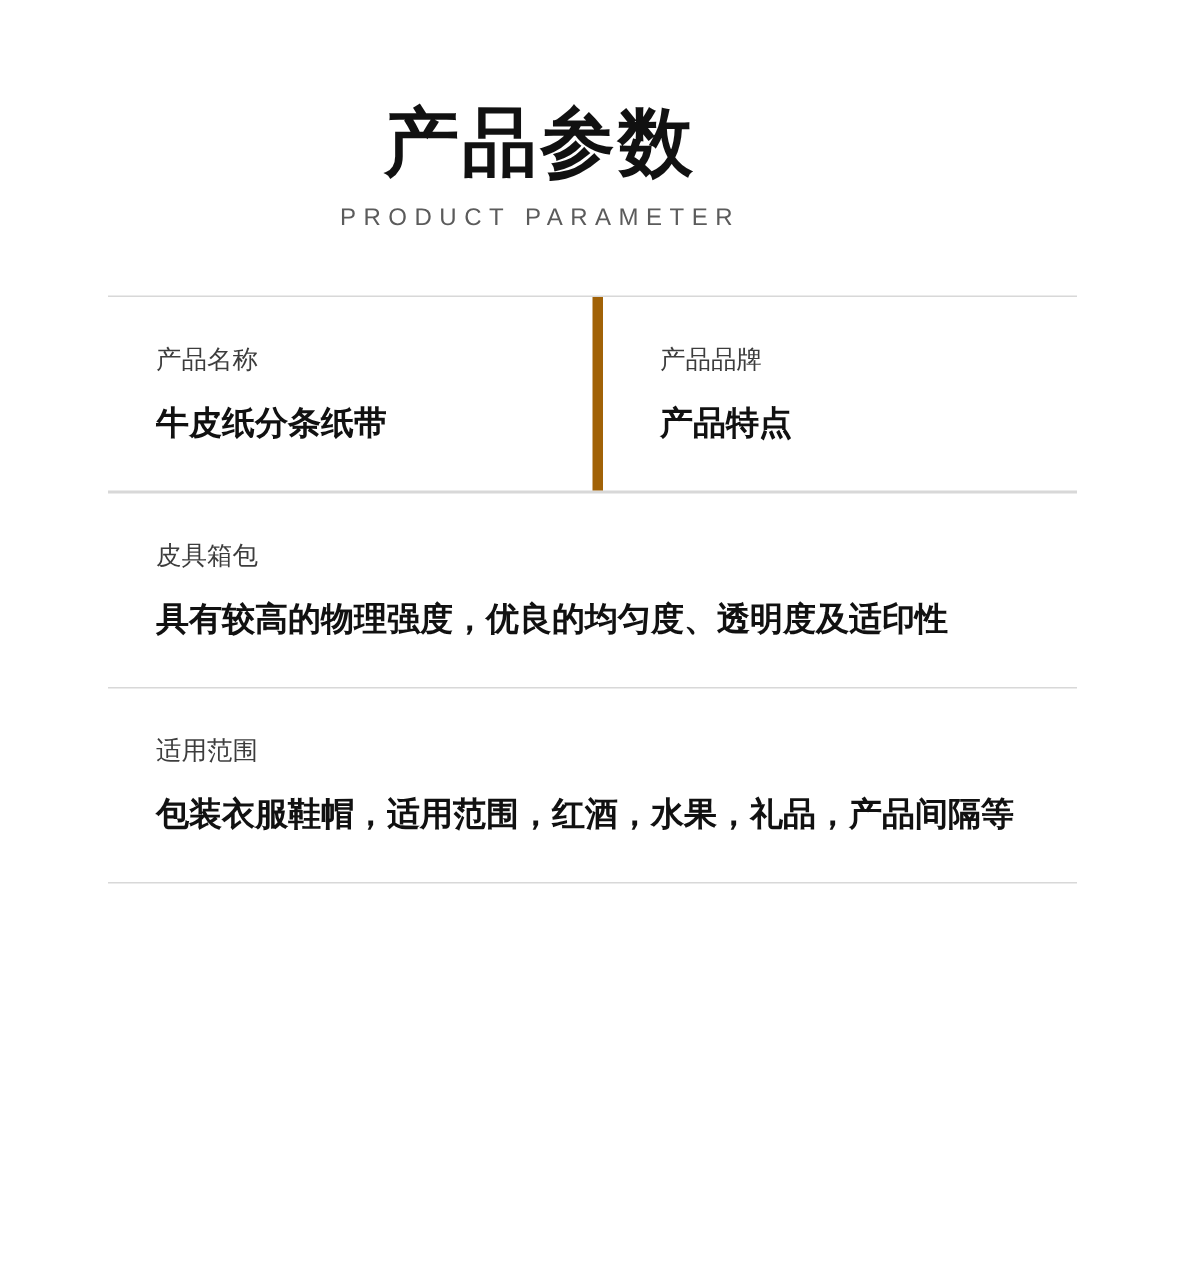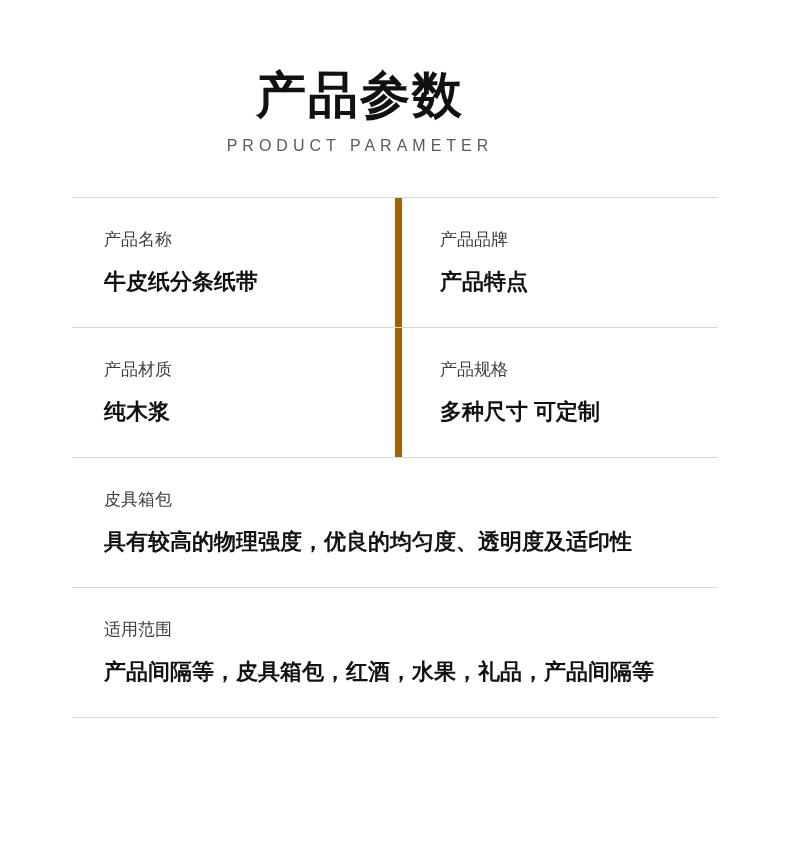--- a/index.html
+++ b/index.html
@@ -101,45 +101,35 @@
         <div class="value">牛皮纸分条纸带</div>
       </div>
       <div class="cell half right-half">
         <div class="label">产品品牌</div>
         <div class="value">产品特点</div>
       </div>
     </div>
 
     <div class="hr"></div>
 
-    <div class="row">
-      <div class="cell half">
-        <div class="label">产品材质</div>
-        <div class="value">纯木浆</div>
-      </div>
-      <div class="cell half right-half">
-        <div class="label">产品规格</div>
-        <div class="value">多种尺寸 可定制</div>
-      </div>
-    </div>
 
     <div class="hr"></div>
 
     <div class="row">
       <div class="cell full">
         <div class="label">皮具箱包</div>
         <div class="value">具有较高的物理强度，优良的均匀度、透明度及适印性</div>
       </div>
     </div>
 
     <div class="hr"></div>
 
     <div class="row">
       <div class="cell full">
         <div class="label">适用范围</div>
-        <div class="value">产品间隔等，皮具箱包，红酒，水果，礼品，产品间隔等</div>
+        <div class="value">包装衣服鞋帽，适用范围，红酒，水果，礼品，产品间隔等</div>
       </div>
     </div>
 
     <div class="hr"></div>
 
   </div>
 </div>
 
 </body></html>

